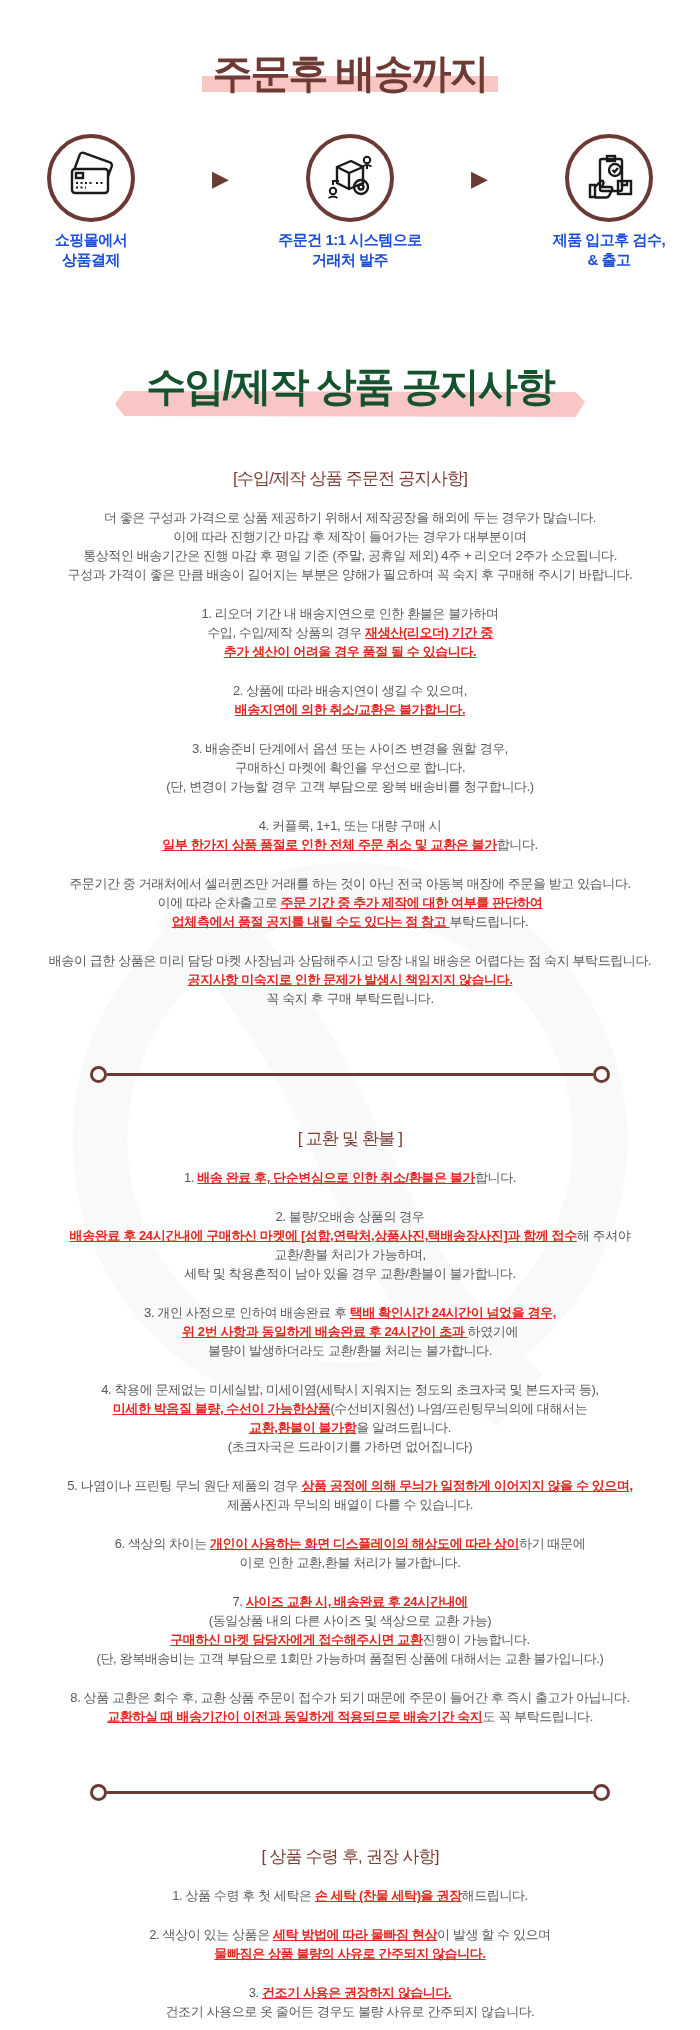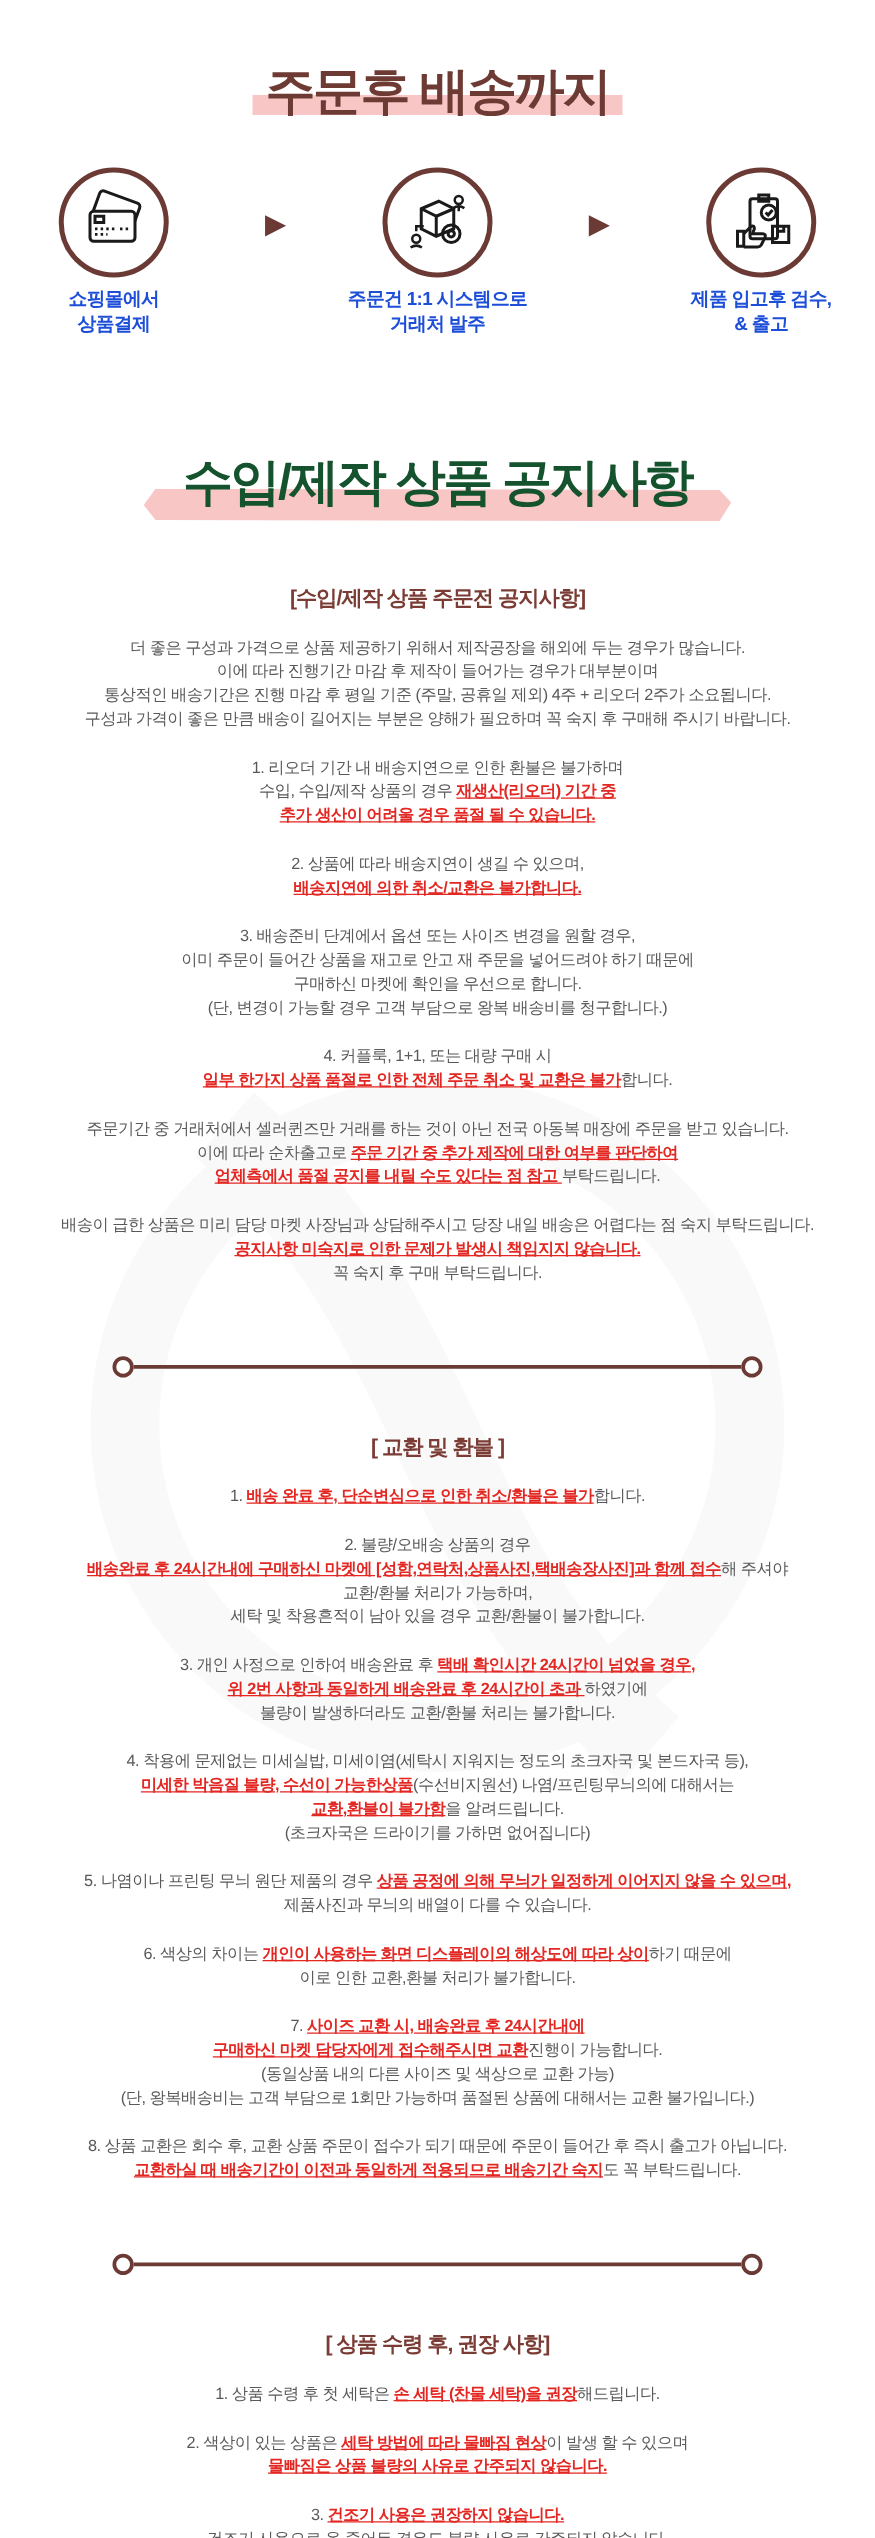--- a/index.html
+++ b/index.html
@@ -102,21 +102,21 @@
 
   
   .notice{
     margin-top:42px;
     font-size:13px;
     line-height:19px;
     letter-spacing:-0.4px;
   }
   .sec-heading{
     color:#7a3c34;
-    font-weight:bold;
+    font-weight:normal;
     font-size:17px;
     letter-spacing:-0.8px;
     margin:46px 0 10px 0;
   }
   .para{ margin:20px 24px; }
   .para .line{ min-height:19px; }
   .red{ color:#e32722; font-weight:bold;text-decoration:underline; }
   .divider{
     margin:58px auto 10px auto;
     width:520px;
@@ -246,21 +246,20 @@
           <div class="line"><span>1. 리오더 기간 내 배송지연으로 인한 환불은 불가하며</span></div>
           <div class="line"><span>수입, 수입/제작 상품의 경우 </span><span class="red">재생산(리오더) 기간 중</span></div>
           <div class="line"><span class="red">추가 생산이 어려울 경우 품절 될 수 있습니다.</span></div>
         </div>
         <div class="para">
           <div class="line"><span>2. 상품에 따라 배송지연이 생길 수 있으며,</span></div>
           <div class="line"><span class="red">배송지연에 의한 취소/교환은 불가합니다.</span></div>
         </div>
         <div class="para">
           <div class="line"><span>3. 배송준비 단계에서 옵션 또는 사이즈 변경을 원할 경우,</span></div>
-          <div class="line"><span>이미 주문이 들어간 상품을 재고로 안고 재 주문을 넣어드려야 하기 때문에</span></div>
           <div class="line"><span>구매하신 마켓에 확인을 우선으로 합니다.</span></div>
           <div class="line"><span>(단, 변경이 가능할 경우 고객 부담으로 왕복 배송비를 청구합니다.)</span></div>
         </div>
         <div class="para">
           <div class="line"><span>4. 커플룩, 1+1, 또는 대량 구매 시</span></div>
           <div class="line"><span class="red">일부 한가지 상품 품절로 인한 전체 주문 취소 및 교환은 불가</span><span>합니다.</span></div>
         </div>
         <div class="para">
           <div class="line"><span>주문기간 중 거래처에서 셀러퀸즈만 거래를 하는 것이 아닌 전국 아동복 매장에 주문을 받고 있습니다.</span></div>
           <div class="line"><span>이에 따라 순차출고로 </span><span class="red">주문 기간 중 추가 제작에 대한 여부를 판단하여</span></div>
@@ -300,22 +299,22 @@
         <div class="para">
           <div class="line"><span>5. 나염이나 프린팅 무늬 원단 제품의 경우 </span><span class="red">상품 공정에 의해 무늬가 일정하게 이어지지 않을 수 있으며,</span></div>
           <div class="line"><span>제품사진과 무늬의 배열이 다를 수 있습니다.</span></div>
         </div>
         <div class="para">
           <div class="line"><span>6. 색상의 차이는 </span><span class="red">개인이 사용하는 화면 디스플레이의 해상도에 따라 상이</span><span>하기 때문에</span></div>
           <div class="line"><span>이로 인한 교환,환불 처리가 불가합니다.</span></div>
         </div>
         <div class="para">
           <div class="line"><span>7. </span><span class="red">사이즈 교환 시, 배송완료 후 24시간내에</span></div>
+          <div class="line"><span>(동일상품 내의 다른 사이즈 및 색상으로 교환 가능)</span></div>
           <div class="line"><span class="red">구매하신 마켓 담당자에게 접수해주시면 교환</span><span>진행이 가능합니다.</span></div>
-          <div class="line"><span>(동일상품 내의 다른 사이즈 및 색상으로 교환 가능)</span></div>
           <div class="line"><span>(단, 왕복배송비는 고객 부담으로 1회만 가능하며 품절된 상품에 대해서는 교환 불가입니다.)</span></div>
         </div>
         <div class="para">
           <div class="line"><span>8. 상품 교환은 회수 후, 교환 상품 주문이 접수가 되기 때문에 주문이 들어간 후 즉시 출고가 아닙니다.</span></div>
           <div class="line"><span class="red">교환하실 때 배송기간이 이전과 동일하게 적용되므로 배송기간 숙지</span><span>도 꼭 부탁드립니다.</span></div>
         </div>
         <div class="divider">
           <span class="ring"></span>
           <span class="rule"></span>
           <span class="ring"></span>

